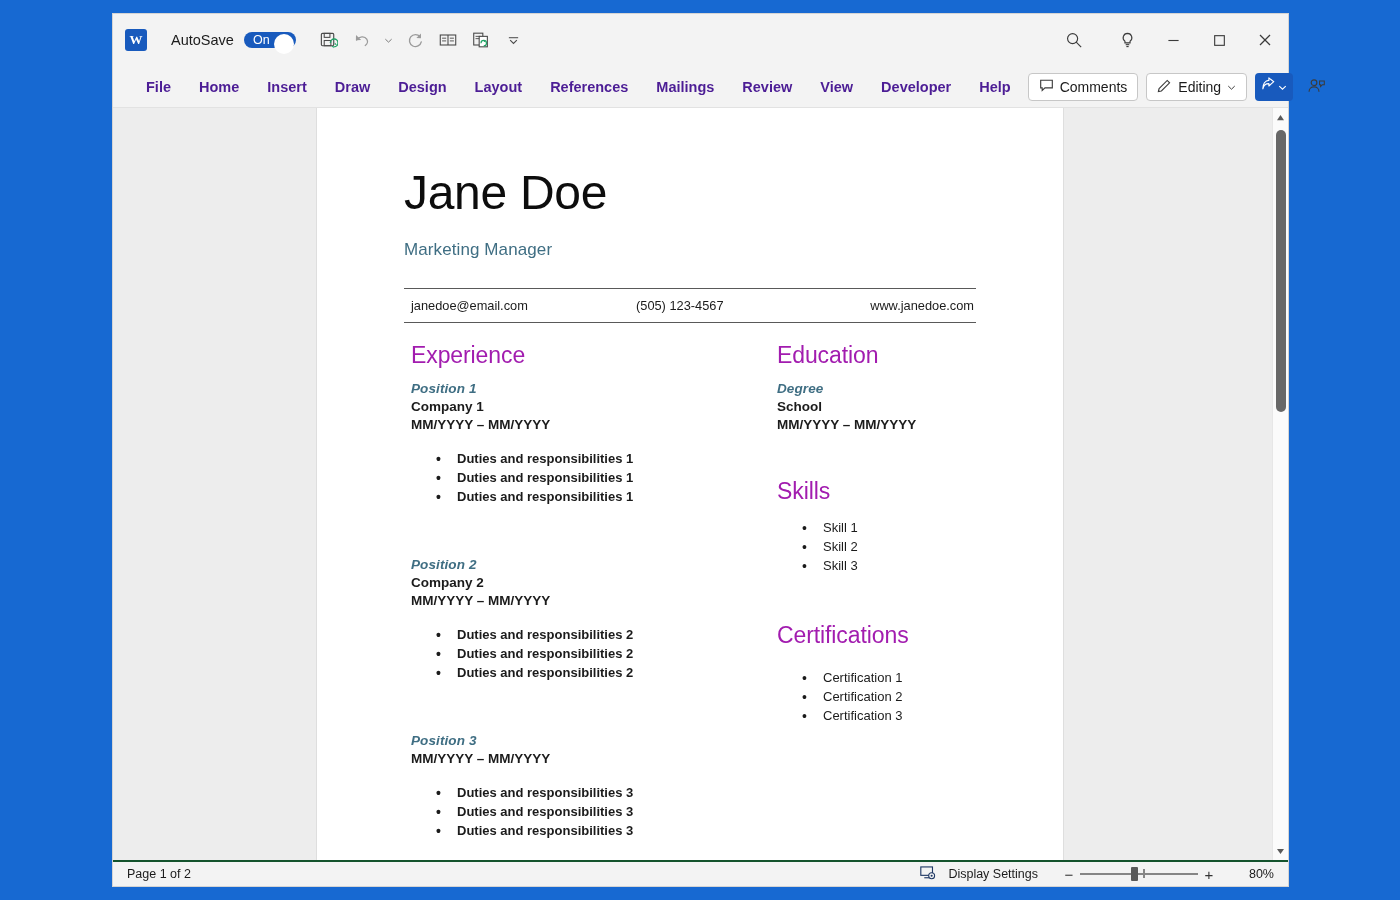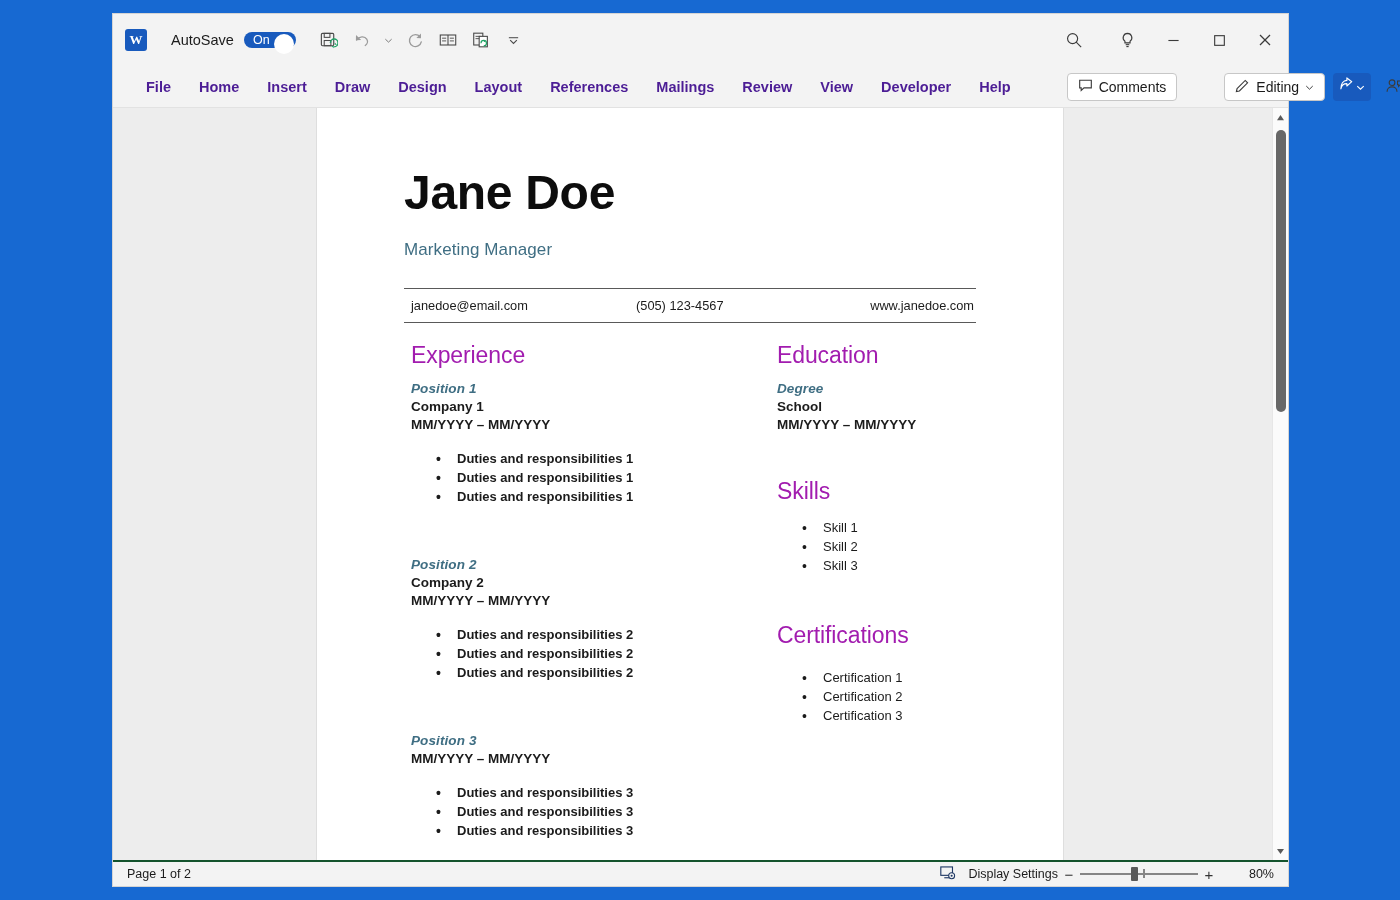--- a/index.html
+++ b/index.html
@@ -116,21 +116,21 @@
     padding-right: 8px; gap: 8px;
   }
   .pill-btn {
     height: 28px;
     border: 1px solid #c7c7c7;
     border-radius: 4px;
     background: #fff;
     display: flex; align-items: center; gap: 6px;
     padding: 0 10px;
     font-size: 14px; color: #1b1b1b;
-    cursor: pointer; white-space: nowrap; margin-left: 39px;
+    cursor: pointer; white-space: nowrap;
   }
   .share-btn {
     height: 28px; width: 38px;
     background: #185abd; border-radius: 4px;
     display: flex; align-items: center; justify-content: center;
     gap: 2px; cursor: pointer;
   }
   .people-icon {
     width: 30px; height: 28px;
     display: flex; align-items: center; justify-content: center;
@@ -157,21 +157,21 @@
     width: 746px;
     height: 755px;
     background: #fff;
     box-shadow: 0 0 0 1px #dedede;
   }
   .page-inner { padding: 60px 87px 0 87px; }
 
   
   .resume-name {
     font-size: 48px;
-    font-weight: 700;
+    font-weight: 400;
     color: #0d0d0d;
     letter-spacing: -0.3px;
     line-height: 1.05;
   }
   .resume-title {
     margin-top: 22px;
     font-size: 17px;
     color: #3f6e83;
     letter-spacing: .1px;
   }
@@ -253,21 +253,21 @@
     font-size: 12.5px; color: #1b1b1b;
     flex: 0 0 auto;
     border-top: 2px solid #14532d;
   }
   .status-right {
     margin-left: auto;
     display: flex; align-items: center; gap: 0;
   }
   .display-settings {
     display: flex; align-items: center; gap: 12px;
-    cursor: pointer; 
+    cursor: pointer; margin-right: 20px;
   }
   .zoom-minus, .zoom-plus {
     width: 22px; text-align: center;
     font-size: 15px; color: #333; cursor: pointer;
     user-select: none;
   }
   .zoom-slider {
     width: 118px; height: 16px;
     position: relative; cursor: pointer;
   }

